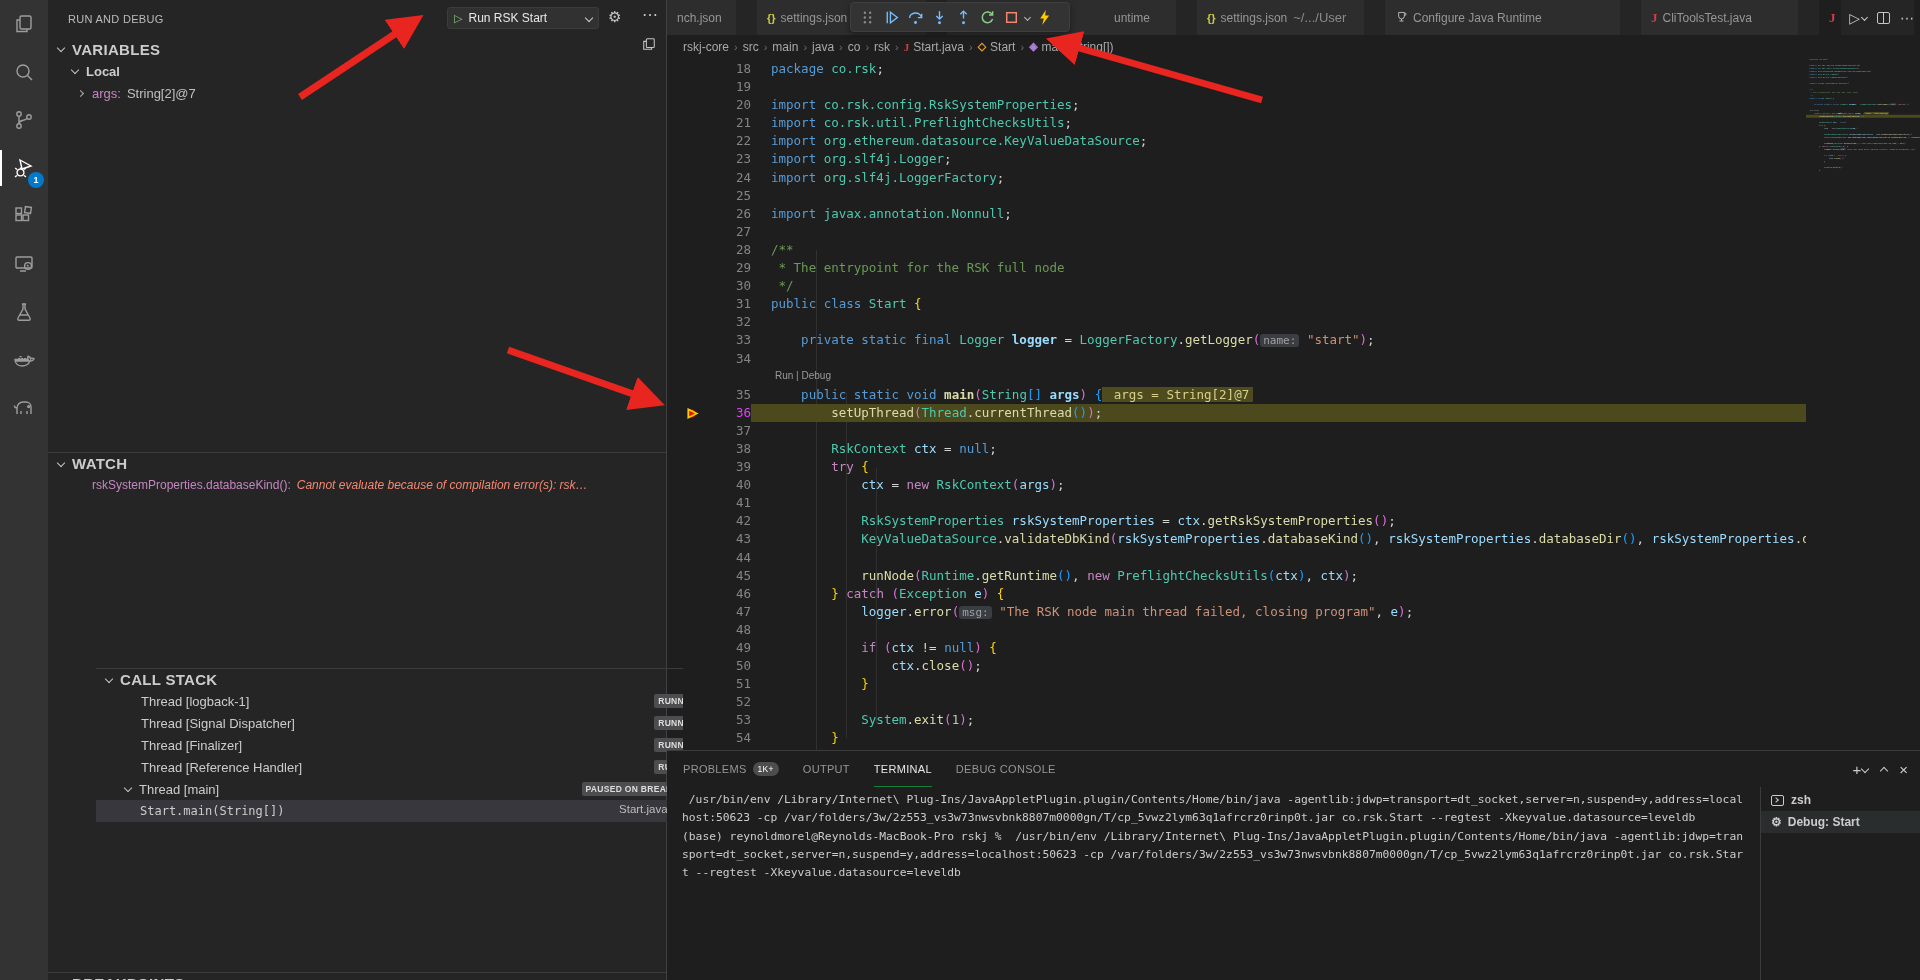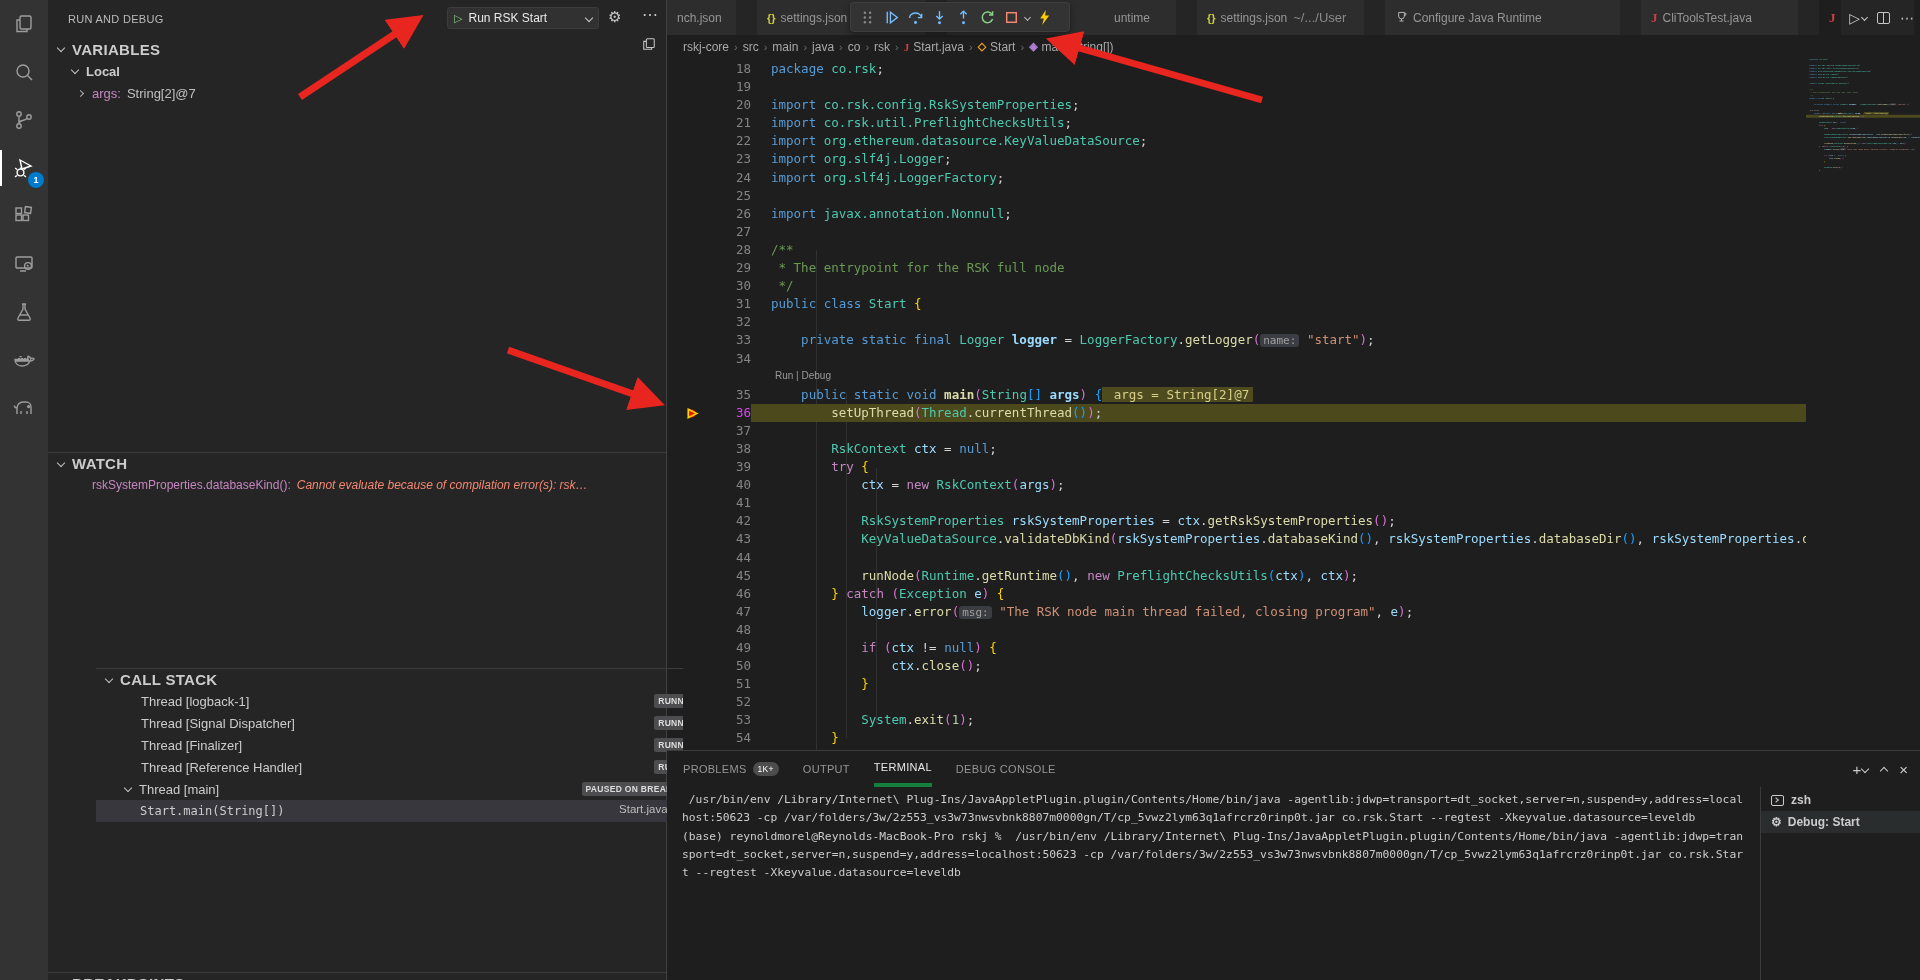--- a/index.html
+++ b/index.html
@@ -104,21 +104,21 @@
   .minimap { position:absolute; left:1123px; top:0; width:115px; height:692px; overflow:hidden; background:#1e1e1e; }
   .minimap .mini { transform:scale(0.165); transform-origin:0 0; width:2200px; }
   .scrollbar { position:absolute; left:1238px; top:0; width:15px; height:692px; }
   .sb-slider { position:absolute; left:0; top:95px; width:15px; height:145px; background:rgba(121,121,121,.18); }
   .sb-mark { position:absolute; left:0; top:278px; width:15px; height:5px; background:#9d9a4d; }
 
   
   .panel { position:absolute; left:0; top:750px; width:100%; height:230px; background:#1e1e1e; border-top:1px solid #3c3c3c; }
   .panel-tabs { position:absolute; left:0; top:0; height:36px; display:flex; align-items:center; padding-left:16px; gap:24px; }
   .ptab { font-size:11px; color:#969696; letter-spacing:.3px; height:36px; display:flex; align-items:center; cursor:pointer; border-bottom:1px solid transparent; }
-  .ptab.active { color:#e7e7e7; border-bottom:4px solid #15803d; }
+  .ptab.active { color:#e7e7e7; border-bottom:1px solid #15803d; }
   .ptab-badge { background:#4d4d4d; color:#ffffff; border-radius:9px; font-size:8.5px; padding:2px 5px; margin-left:6px; }
   .panel-actions { position:absolute; right:12px; top:0; height:36px; display:flex; align-items:center; gap:12px; color:#cccccc; }
   .pa { cursor:pointer; font-size:15px; display:flex; align-items:center; }
   .pa .chev { margin-left:1px; }
   .chev.up { transform:rotate(-135deg); margin-top:4px; }
   .terminal { position:absolute; left:15px; top:40px; width:1075px; font-family:"DejaVu Sans Mono", monospace; font-size:11.3px; line-height:18.3px; color:#cccccc; white-space:pre-wrap; word-break:break-all; }
   .term-side { position:absolute; right:0; top:36px; width:160px; height:194px; border-left:1px solid #3c3c3c; padding-top:2px;font-weight:bold; }
   .ts-row { height:22px; display:flex; align-items:center; padding-left:10px; font-size:12px; color:#cccccc; cursor:pointer; }
   .ts-row.sel { background:#2a2d2e; }
   .term-ic { width:13px; height:11px; border:1px solid #cccccc; border-radius:2px; margin-right:7px; position:relative; }

